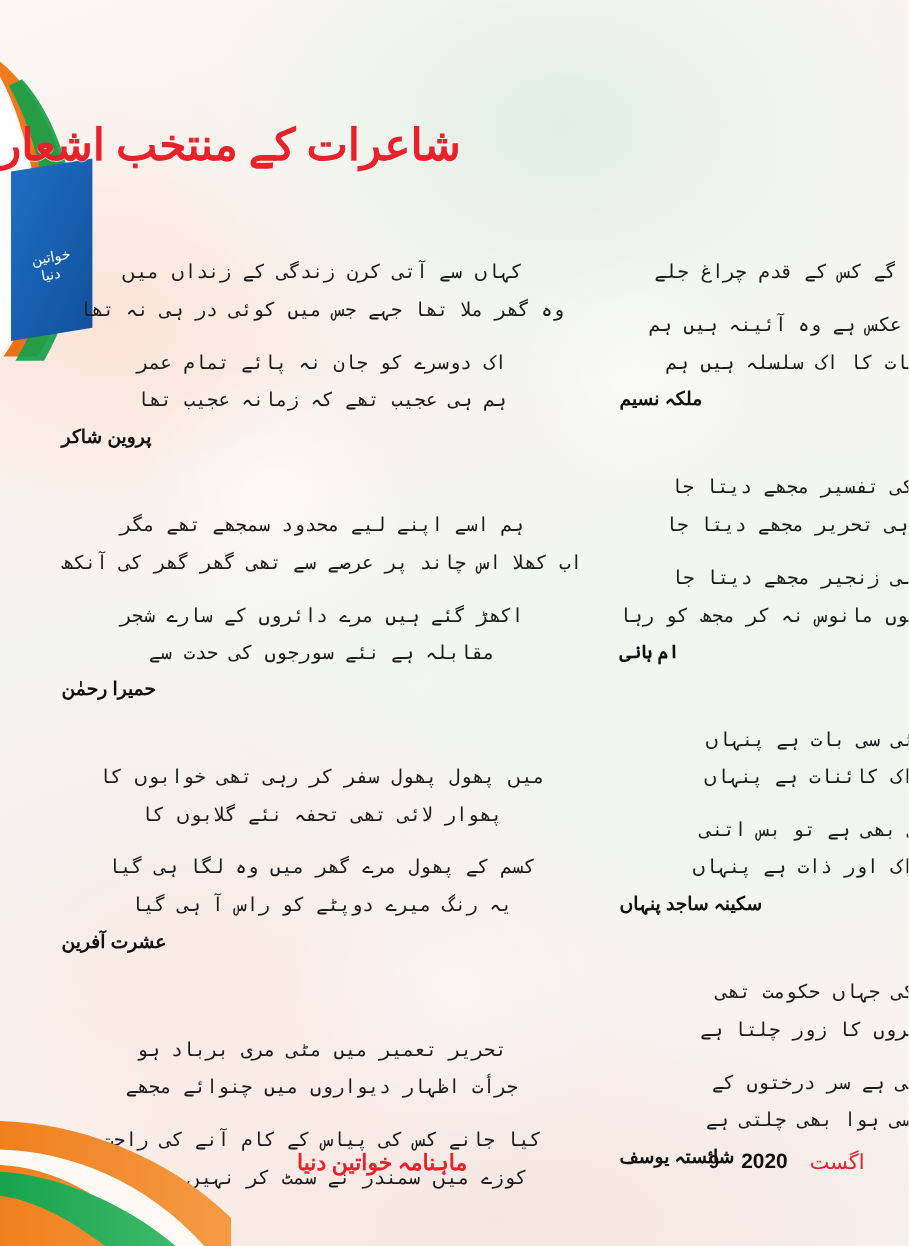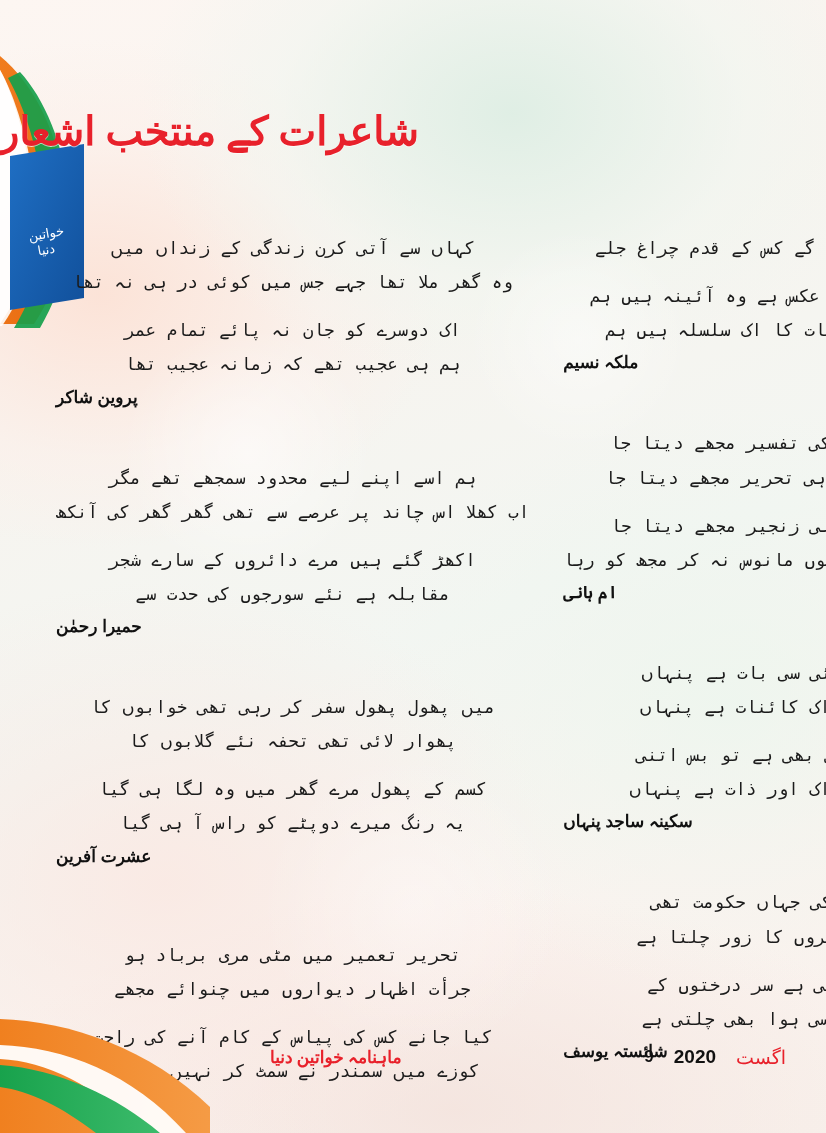--- a/index.html
+++ b/index.html
@@ -120,21 +120,21 @@
     height: 118px;
   }
   .f-month {
     color: #e8212b;
     font-size: 19px;
     font-weight: normal;
     font-family: "Liberation Serif", serif;
   }
   .f-magazine {
     color: #e8212b;
-    font-size: 17px;
+    font-size: 20px;
     font-weight: bold;
     font-family: "Liberation Serif", serif;
   }
   .f-year {
     color: #111;
     font-size: 19px;
     font-weight: bold;
     font-family: "Liberation Sans", sans-serif;
   }
   .f-page {

